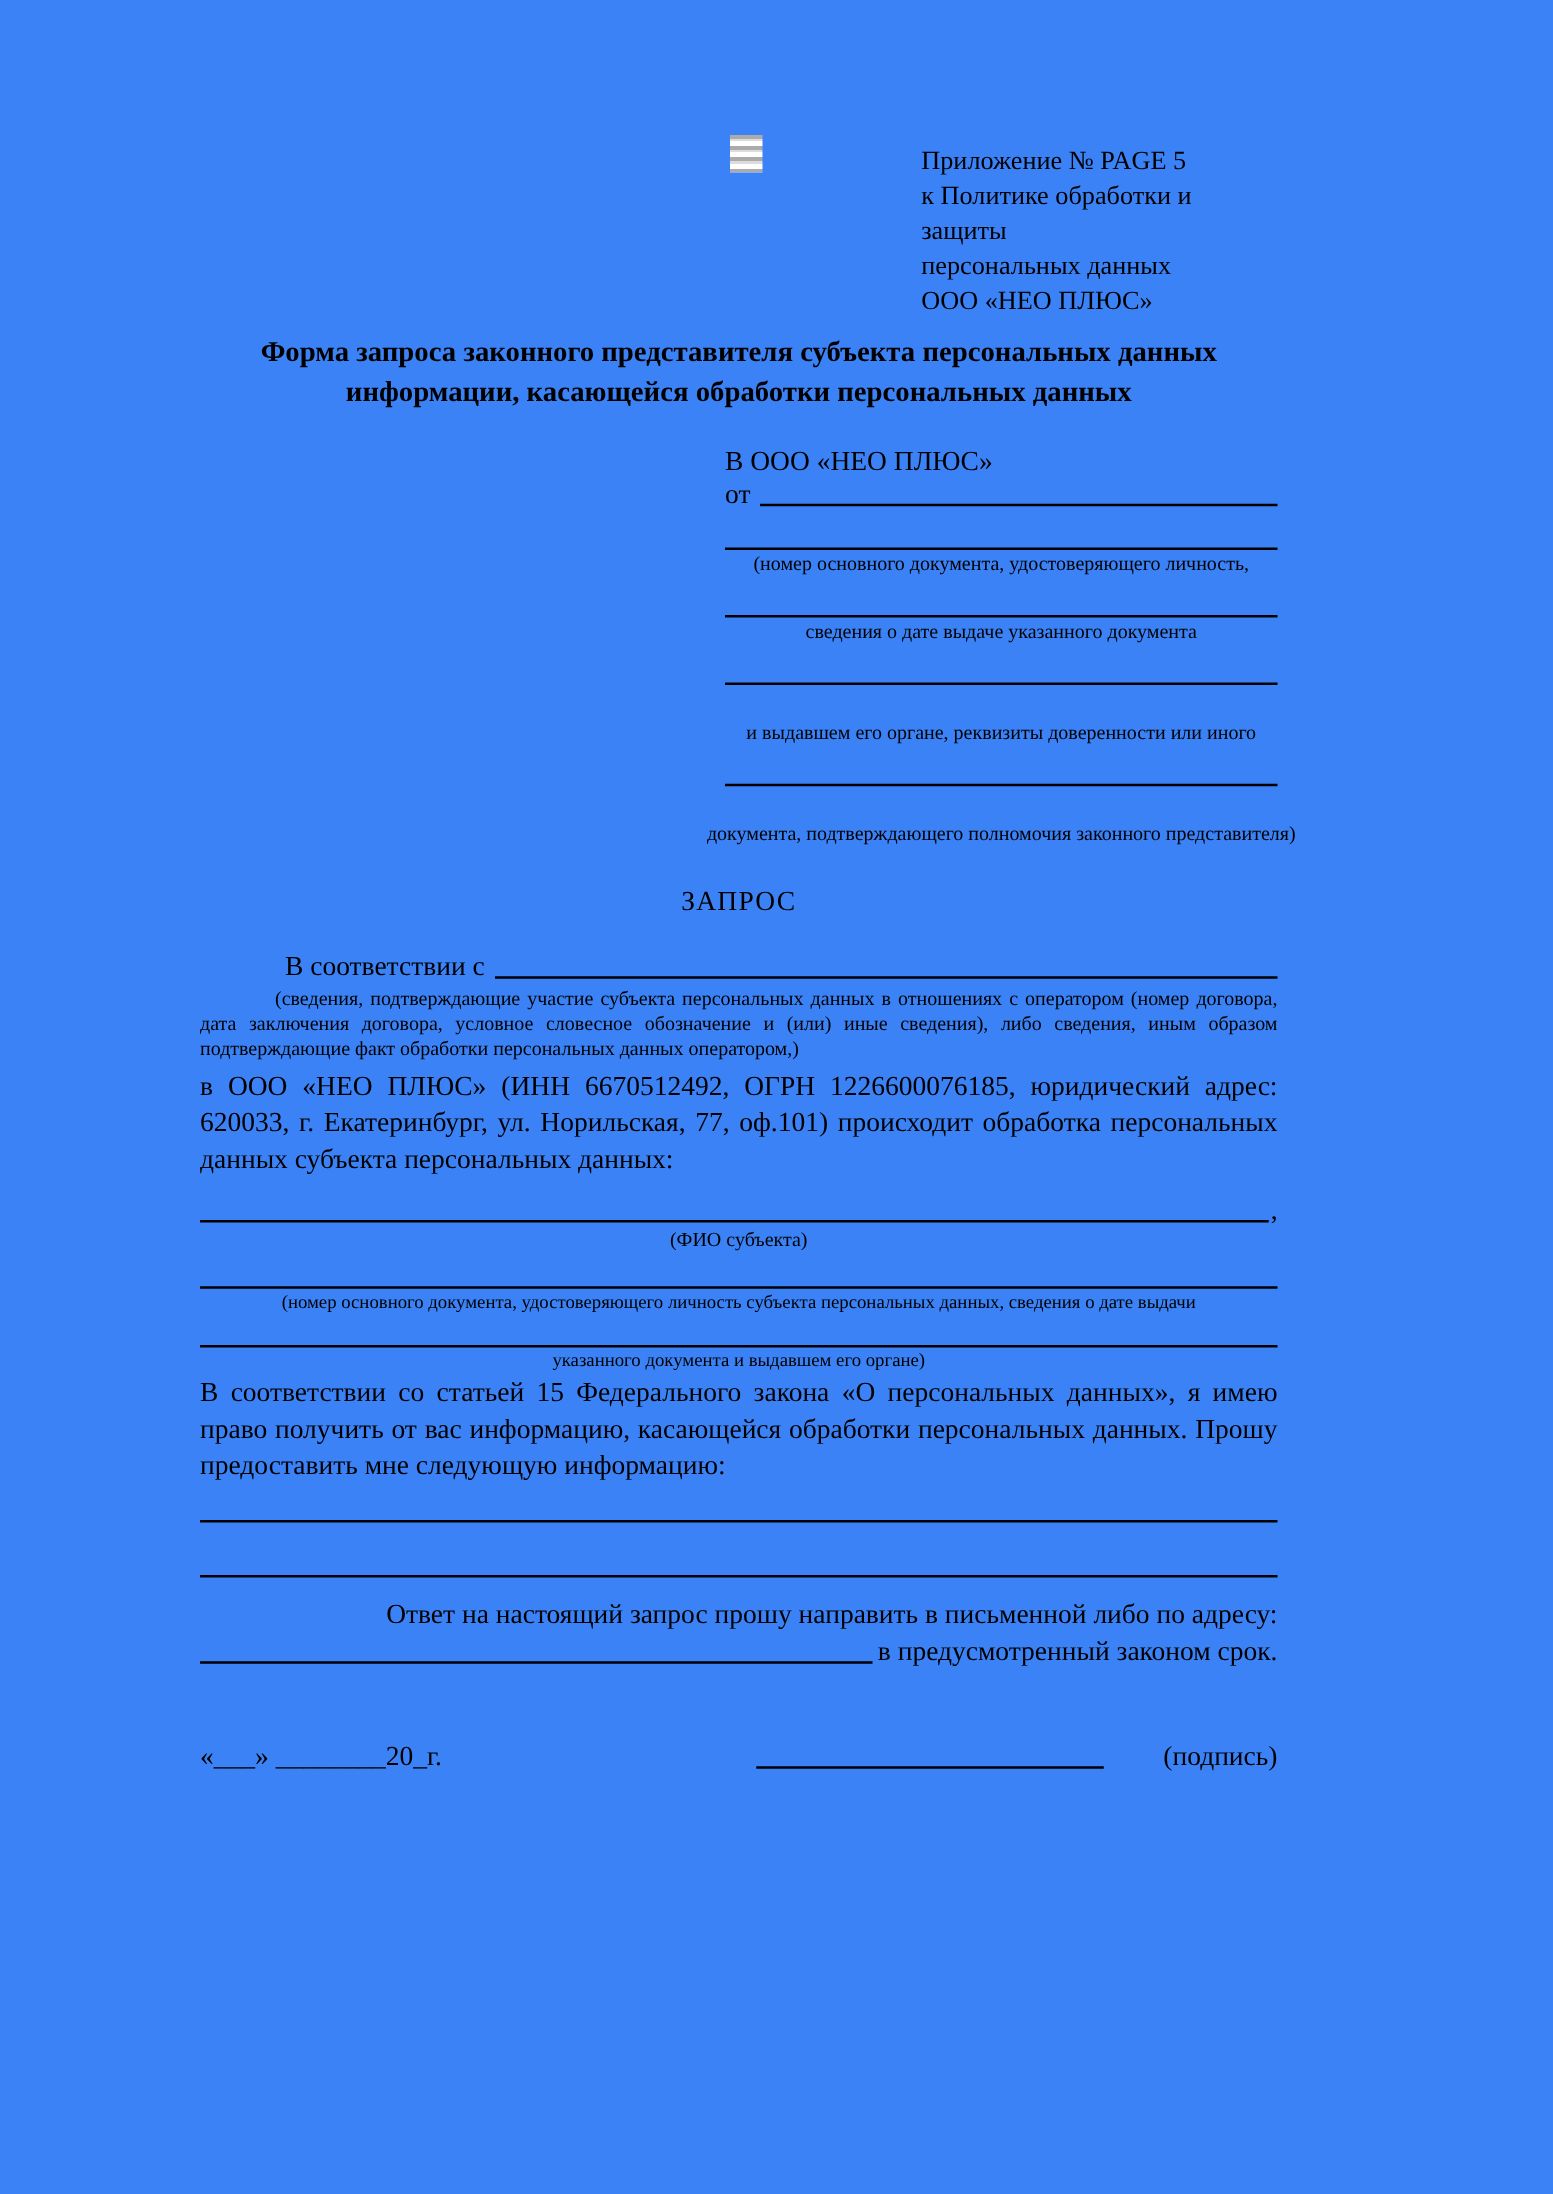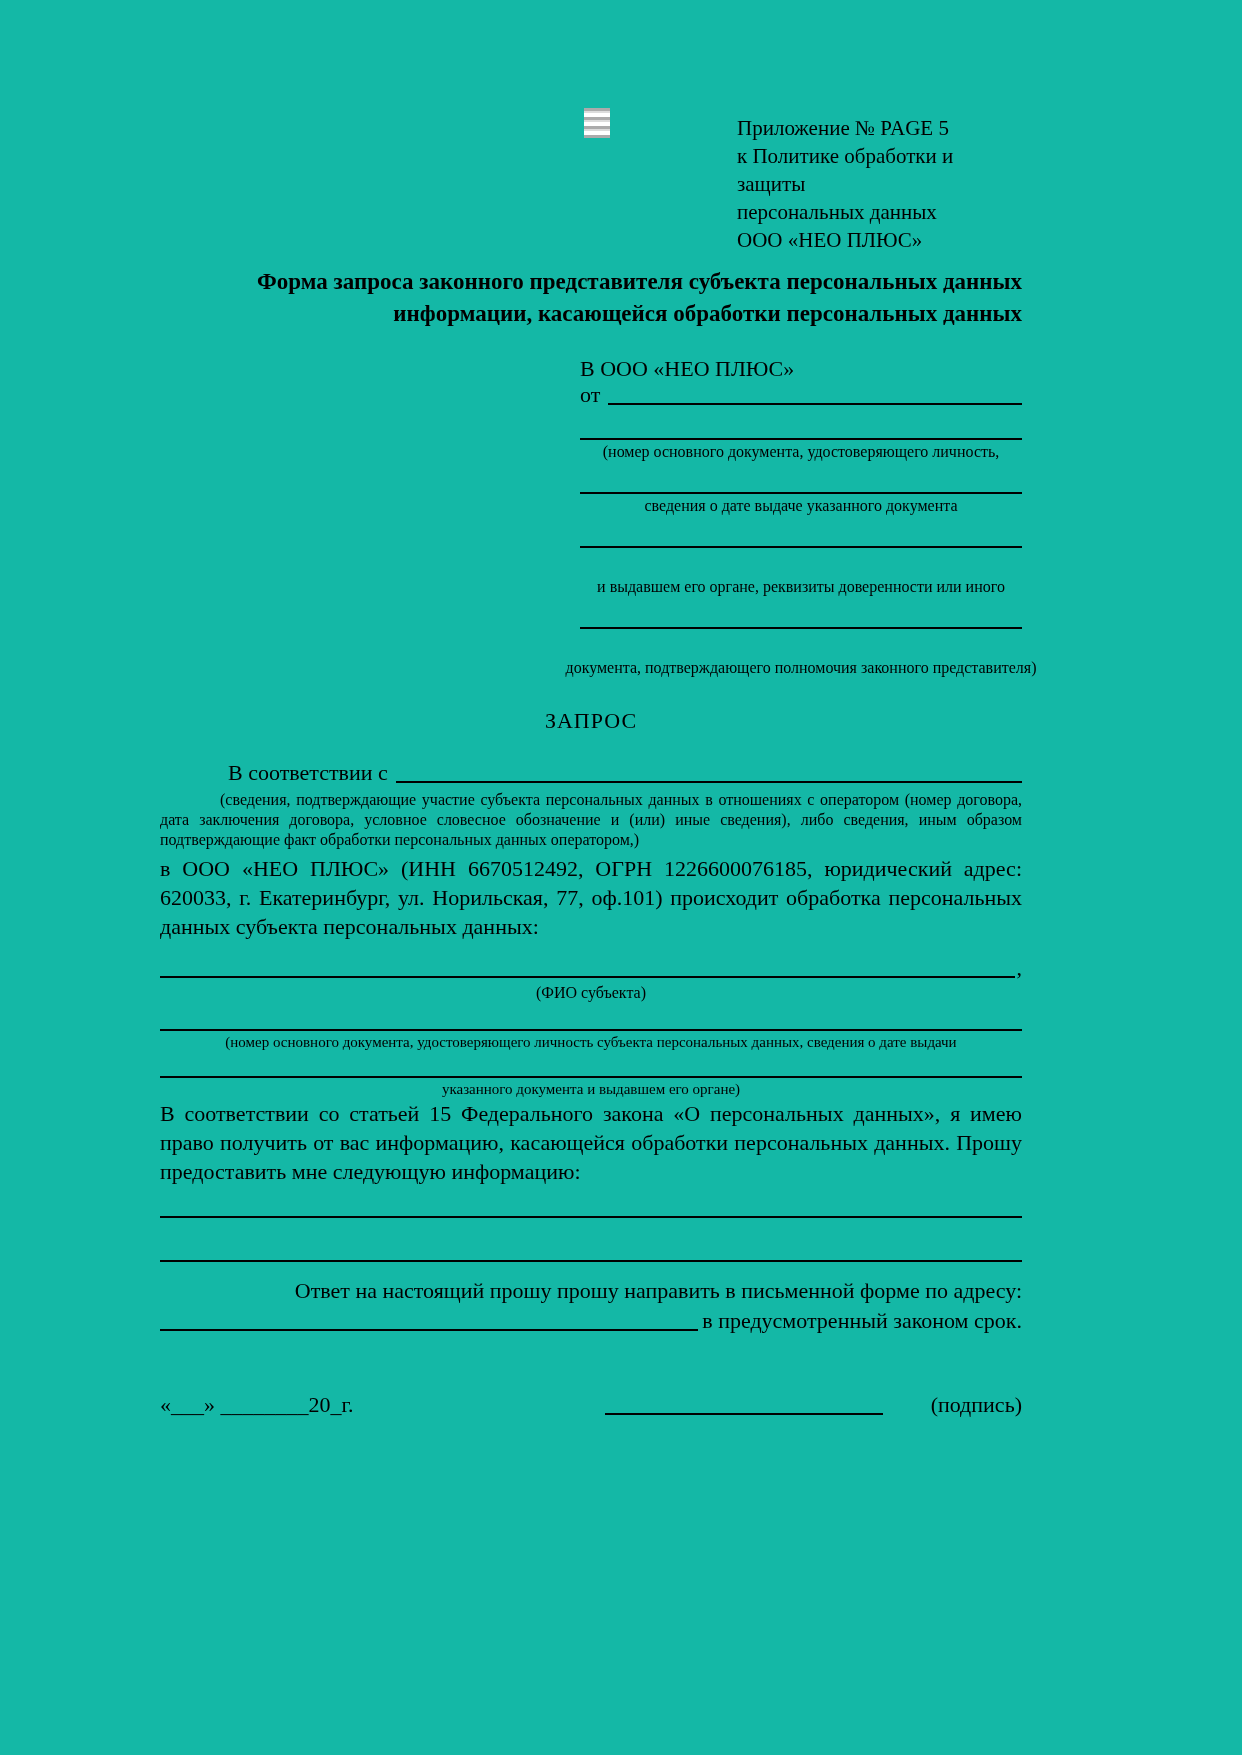--- a/index.html
+++ b/index.html
@@ -1,20 +1,20 @@
 <!DOCTYPE html>
 <html><head>
 <meta charset="utf-8">
 <style>
   html,body { margin:0; padding:0; background:#888; }
   .page {
     position:relative;
     width:1242px; height:1755px;
     margin:0 auto;
-    background:#14b8a6;
+    background:#3b82f6;
     font-family:"Liberation Serif", serif;
     color:#000;
     box-sizing:border-box;
   }
   .content {
     position:absolute;
     left:160px; top:0;
     width:862px;
   }
   
@@ -24,21 +24,21 @@
     width:26px; height:30px;
     background:repeating-linear-gradient(180deg,#ababab 0 3px,#dcdcdc 3px 5px,#ffffff 5px 9px);
   }
   .header-block {
     position:absolute; left:577px; top:10px;
     font-size:21px; line-height:28px;
   }
   
   .title {
     margin:12px 0 0 0;
-    text-align:right;
+    text-align:center;
     font-size:23px; font-weight:bold;
     line-height:32px;
   }
   
   .addressee { margin-left:420px; width:442px; margin-top:26px; font-size:22px; }
   .flex-line { display:flex; align-items:flex-end; }
   .fill { flex:1; border-bottom:2px solid #000; margin-left:8px; margin-bottom:3px; }
   .rule { border-bottom:2px solid #000; height:0; }
   .caption { text-align:center; font-size:16px; line-height:20px; margin-top:2px; }
   .caption.nowrap { white-space:nowrap; }
@@ -135,21 +135,21 @@
     <div class="cap15">(номер основного документа, удостоверяющего личность субъекта персональных данных, сведения о дате выдачи</div>
 
     <div class="rule" style="margin-top:24px;"></div>
     <div class="cap15">указанного документа и выдавшем его органе)</div>
 
     <div class="para" style="margin-top:0;">В соответствии со статьей 15 Федерального закона «О персональных данных», я имею право получить от вас информацию, касающейся обработки персональных данных. Прошу предоставить мне следующую информацию:</div>
 
     <div class="rule gap-rule-1"></div>
     <div class="rule gap-rule-2"></div>
 
-    <div class="reply-line1">Ответ на настоящий прошу прошу направить в письменной форме по адресу:</div>
+    <div class="reply-line1">Ответ на настоящий запрос прошу направить в письменной либо по адресу:</div>
     <div class="reply-line2">
       <div class="fill"></div>
       <span class="tail">в предусмотренный законом срок.</span>
     </div>
 
     <div class="footer-row">
       <div>«___» ________20_г.</div>
       <div class="sig-wrap">
         <div class="sig-line"></div>
         <span>(подпись)</span>

